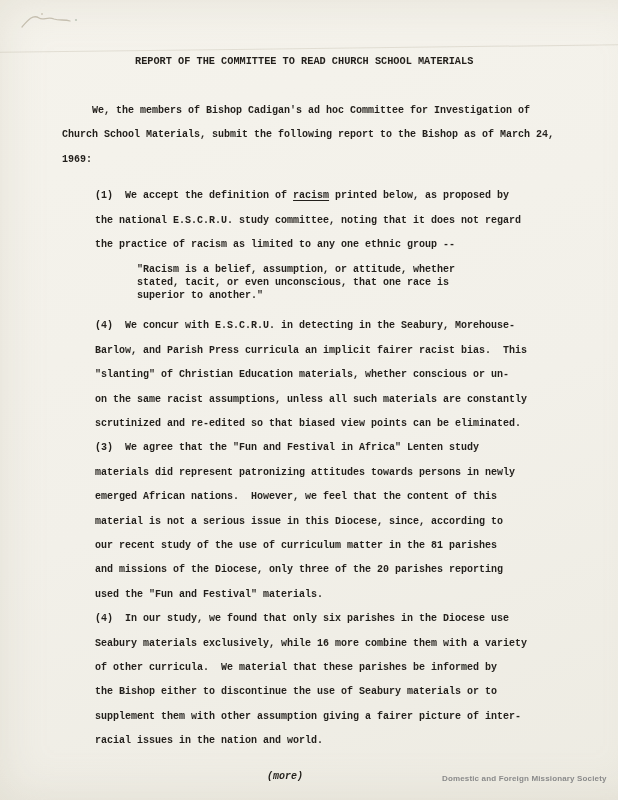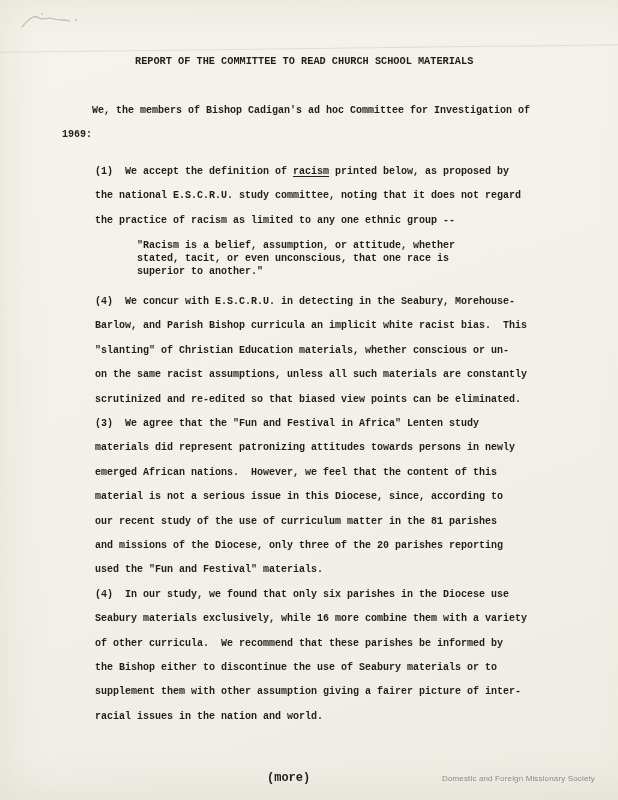--- a/index.html
+++ b/index.html
@@ -54,28 +54,29 @@
   .quote-block {
     margin-left: 75px;
     margin-top: 7px;
     margin-bottom: 11.5px;
     line-height: 12.8px;
   }
   .u { text-decoration: underline; text-underline-offset: 2px; margin-top: 8px; }
   .more-line {
     position: absolute;
     left: 267px; top: 771px;
-    font-size: 12px;
+    font-size: 10px;
     white-space: pre;
+    font-style: italic;
   }
   .watermark {
     position: absolute;
     left: 442px; top: 774px;
     font-family: "Liberation Sans", sans-serif;
-    font-weight: 400;
+    font-weight: 700;
     font-size: 8px;
     letter-spacing: 0.15px;
     color: #8a8a8a;
     white-space: pre;
   }
 </style>
 </head>
 <body>
 
 <div class="page">
@@ -87,57 +88,58 @@
     <circle cx="58" cy="16" r="1.1" fill="#b7c0b2"></circle>
     <circle cx="24" cy="10" r="0.9" fill="#c4bdac"></circle>
   </svg>
 
   <div class="doc-title">REPORT OF THE COMMITTEE TO READ CHURCH SCHOOL MATERIALS</div>
 
   <div class="body-col">
 
     <div class="block-intro">
       <div class="line">     We, the members of Bishop Cadigan's ad hoc Committee for Investigation of</div>
+      <div class="line">Church School Materials, submit the following report to the Bishop as of March 24,</div>
       <div class="line">1969:</div>
     </div>
 
     <div class="block-indent mt-para">
       <div class="line"><span>(1)  We accept the definition of </span><span class="u">racism</span><span> printed below, as proposed by</span></div>
       <div class="line">the national E.S.C.R.U. study committee, noting that it does not regard</div>
       <div class="line">the practice of racism as limited to any one ethnic group --</div>
     </div>
 
     <div class="quote-block">
       <div class="line">"Racism is a belief, assumption, or attitude, whether</div>
       <div class="line">stated, tacit, or even unconscious, that one race is</div>
       <div class="line">superior to another."</div>
     </div>
 
     <div class="block-indent">
       <div class="line">(4)  We concur with E.S.C.R.U. in detecting in the Seabury, Morehouse-</div>
-      <div class="line">Barlow, and Parish Bishop curricula an implicit white racist bias.  This</div>
+      <div class="line">Barlow, and Parish Press curricula an implicit fairer racist bias.  This</div>
       <div class="line">"slanting" of Christian Education materials, whether conscious or un-</div>
       <div class="line">on the same racist assumptions, unless all such materials are constantly</div>
       <div class="line">scrutinized and re-edited so that biased view points can be eliminated.</div>
     </div>
 
     <div class="block-indent">
       <div class="line">(3)  We agree that the "Fun and Festival in Africa" Lenten study</div>
       <div class="line">materials did represent patronizing attitudes towards persons in newly</div>
       <div class="line">emerged African nations.  However, we feel that the content of this</div>
       <div class="line">material is not a serious issue in this Diocese, since, according to</div>
       <div class="line">our recent study of the use of curriculum matter in the 81 parishes</div>
       <div class="line">and missions of the Diocese, only three of the 20 parishes reporting</div>
       <div class="line">used the "Fun and Festival" materials.</div>
     </div>
 
     <div class="block-indent">
       <div class="line">(4)  In our study, we found that only six parishes in the Diocese use</div>
       <div class="line">Seabury materials exclusively, while 16 more combine them with a variety</div>
-      <div class="line">of other curricula.  We recommend that these parishes be informed by</div>
+      <div class="line">of other curricula.  We material that these parishes be informed by</div>
       <div class="line">the Bishop either to discontinue the use of Seabury materials or to</div>
       <div class="line">supplement them with other assumption giving a fairer picture of inter-</div>
       <div class="line">racial issues in the nation and world.</div>
     </div>
 
   </div>
 
   <div class="more-line">(more)</div>
 
   <div class="watermark">Domestic and Foreign Missionary Society</div>

